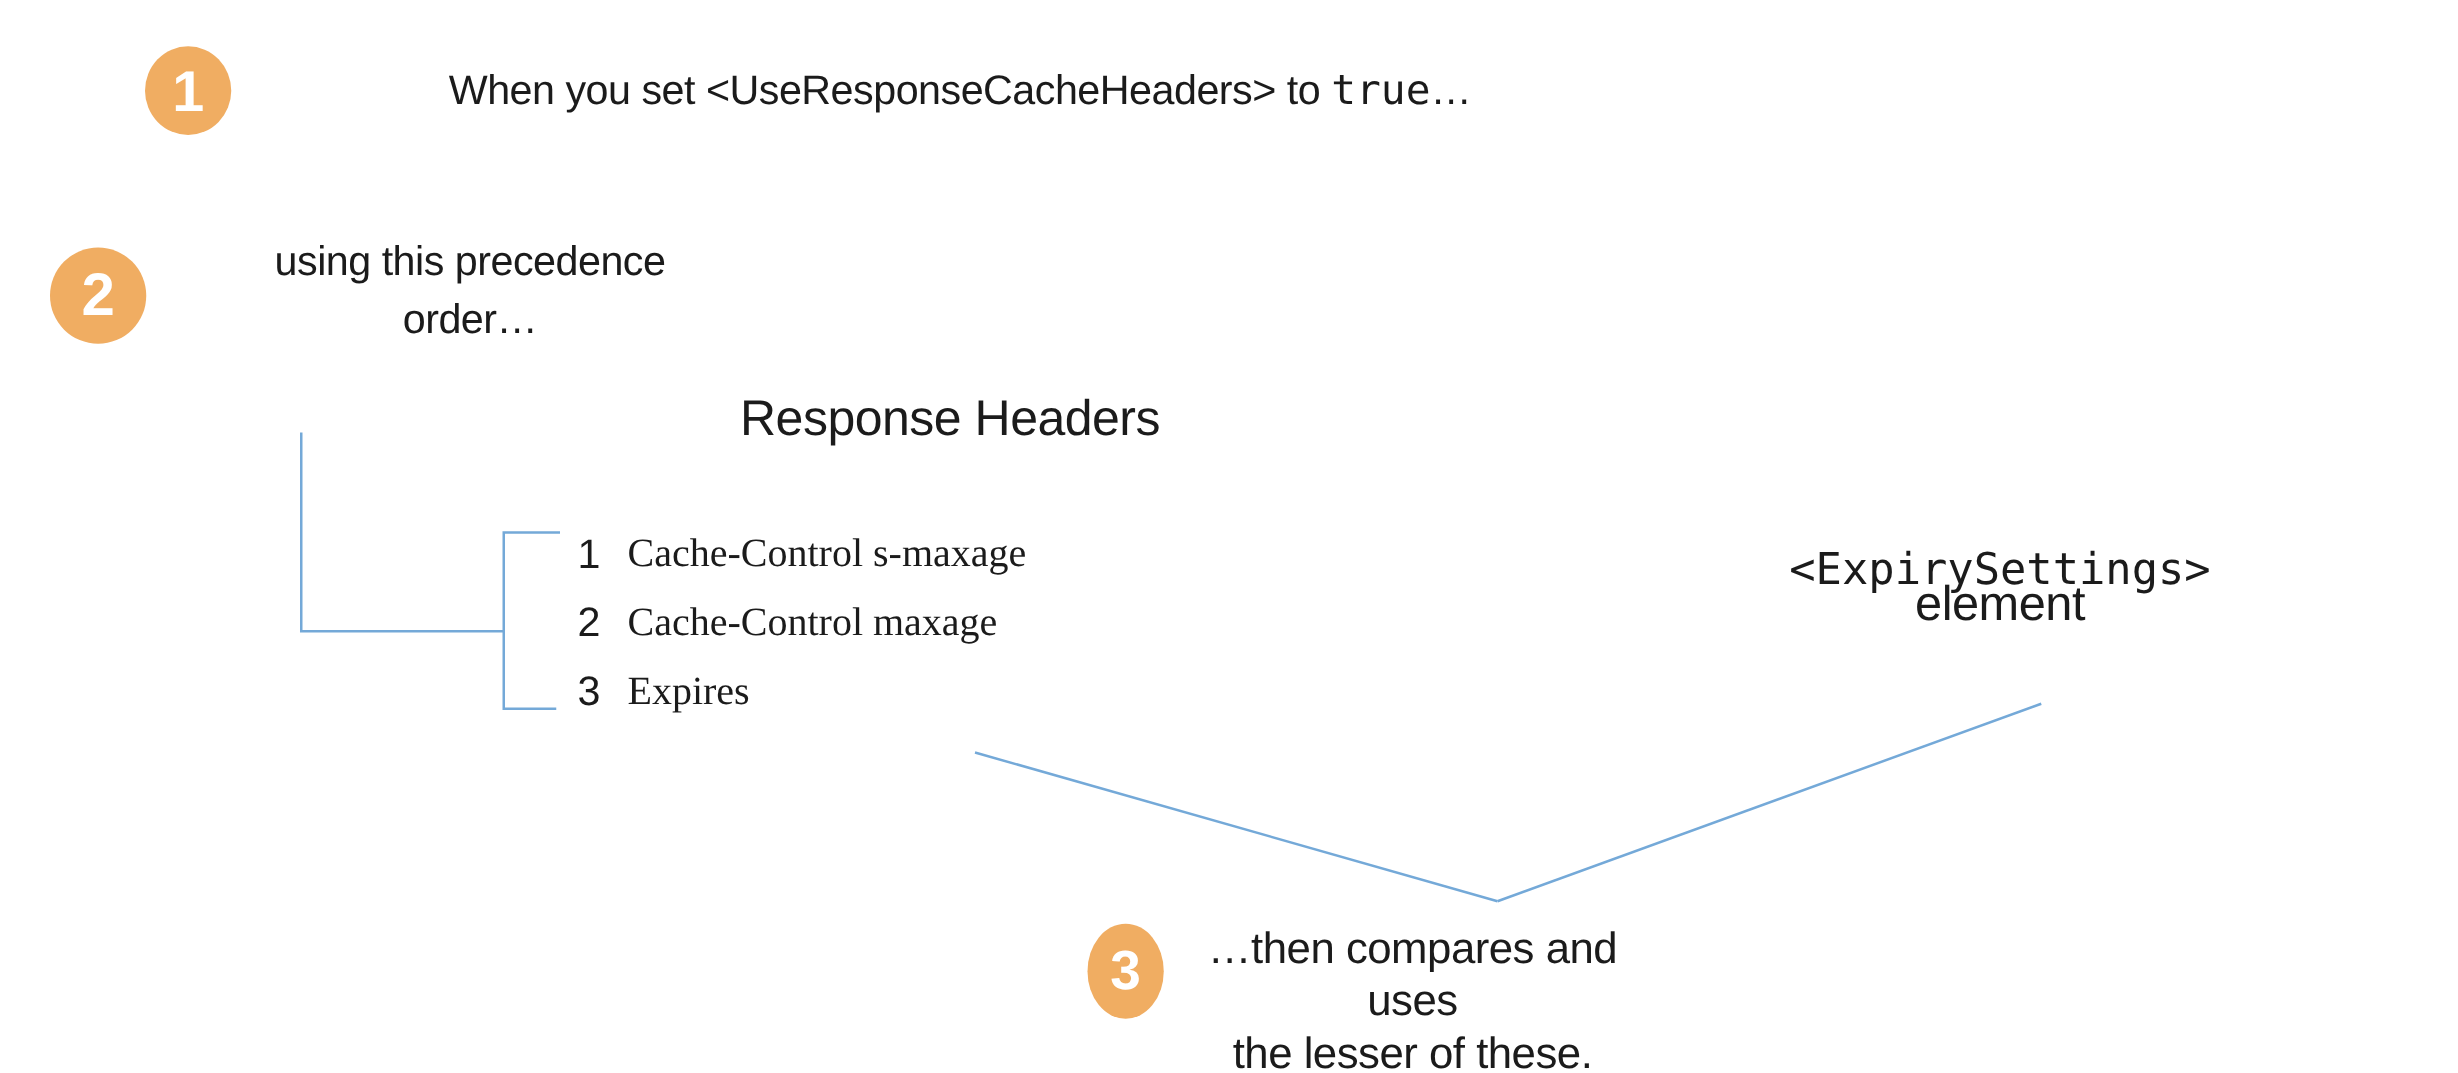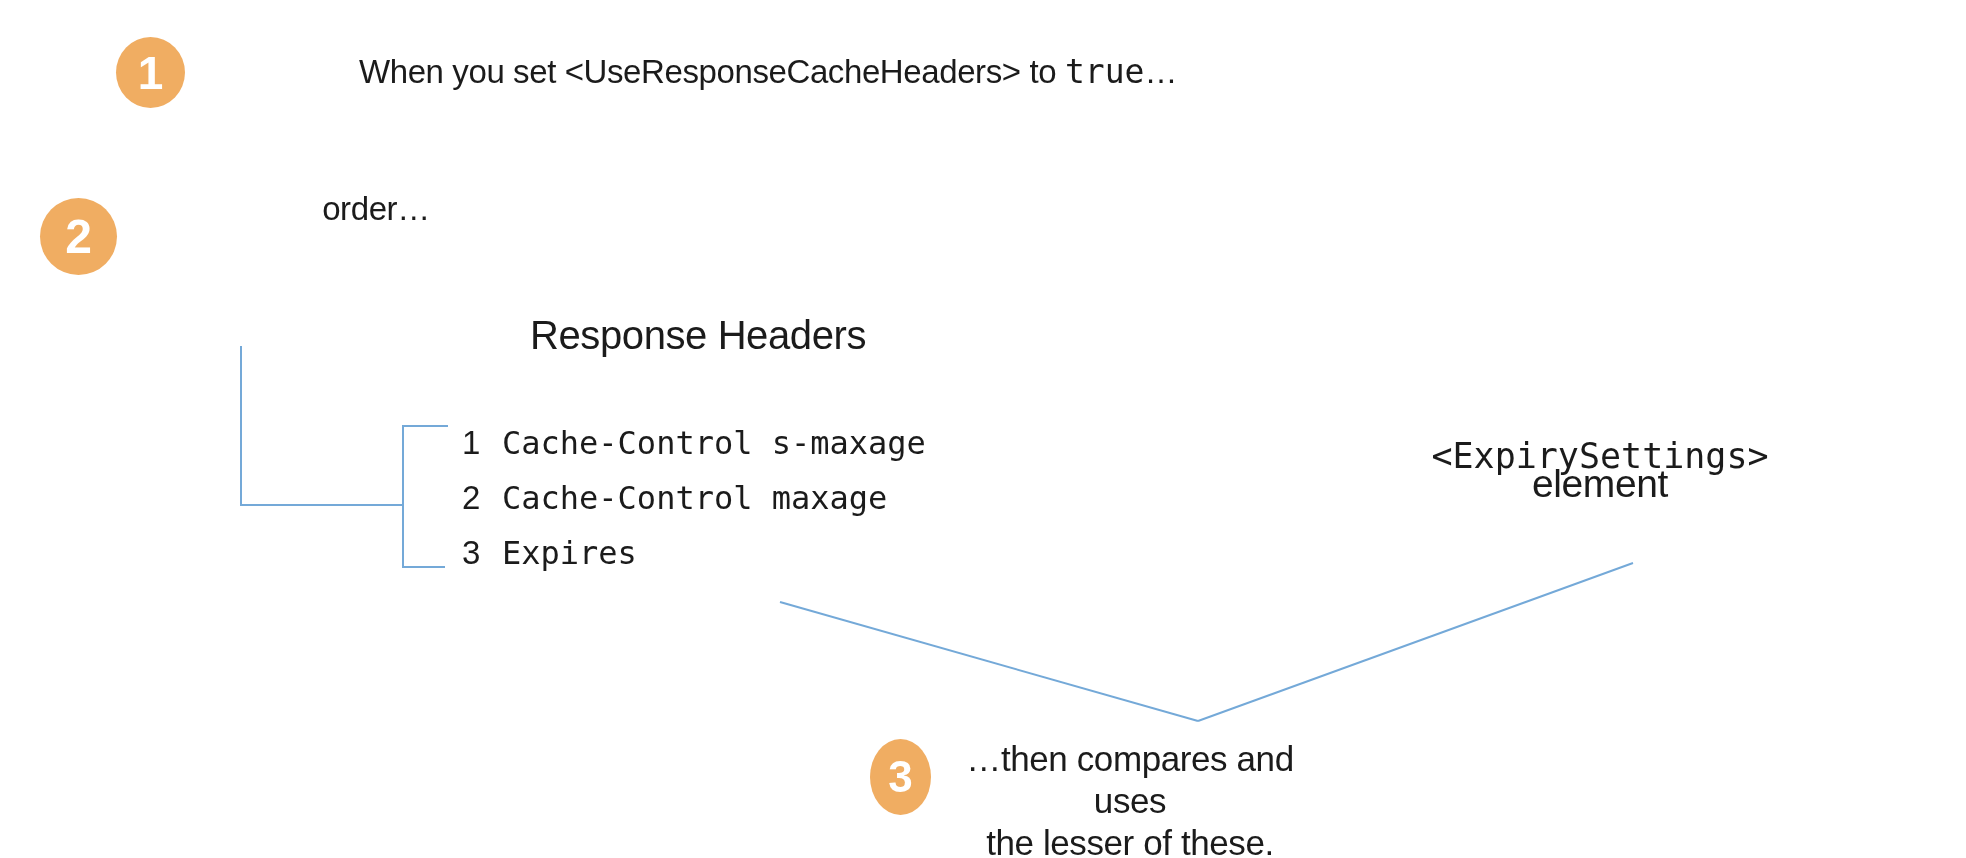--- a/index.html
+++ b/index.html
@@ -34,34 +34,34 @@
 
   .step1-text {
     left: 218px; top: 50px; width: 1100px;
     font-size: 33px; line-height: 44px; white-space: nowrap;
   }
   .step2-text {
     left: 136px; top: 186px; width: 480px;
     font-size: 33px; line-height: 46px;
   }
   .col-title {
-    font-size: 40px; line-height: 46px; text-align: left; white-space: nowrap;
+    font-size: 40px; line-height: 46px; text-align: center; white-space: nowrap;
   }
   .title-response { left: 530px;  top: 312px; width: 460px; }
   .title-policy   { left: 1350px; top: 312px; width: 500px; }
 
   .precedence-list { left: 450px; top: 415px; width: 560px; }
   .precedence-row {
     display: flex; align-items: center; height: 55px;
   }
   .rank {
     width: 30px; text-align: right; font-size: 33px; flex: 0 0 30px;
   }
   .rank-gap { flex: 0 0 22px; }
-  .precedence-value { font-size: 32px; white-space: nowrap; }
+  .precedence-value { font-size: 32px; white-space: nowrap; font-family: Liberation Serif, serif; }
 
   .expiry-code {
     left: 1350px; top: 408px; width: 500px;
     font-size: 35px; text-align: center; white-space: nowrap; margin-top: 28px;
   }
   .expiry-caption {
     left: 1350px; top: 462px; width: 500px;
     font-size: 39px; text-align: center;
   }
   .step3-text {
@@ -96,20 +96,21 @@
     <span>1</span>
   </div>
   <div class="abs step1-text sans">
     <span>When you set &lt;UseResponseCacheHeaders&gt; to </span><span class="mono">true</span><span>…</span>
   </div>
 
   <div class="badge badge-2">
     <span>2</span>
   </div>
   <div class="abs step2-text sans">
+    <div>using this precedence</div>
     <div>order…</div>
   </div>
 
   <div class="abs col-title sans title-response">Response Headers</div>
 
   <div class="abs precedence-list">
     <div class="precedence-row">
       <span class="rank sans">1</span>
       <span class="rank-gap"></span>
       <span class="precedence-value mono">Cache-Control s-maxage</span>

